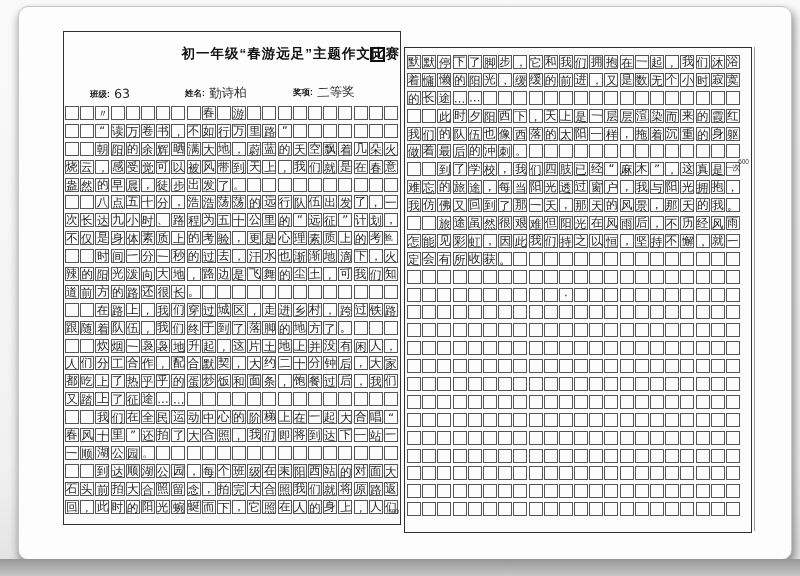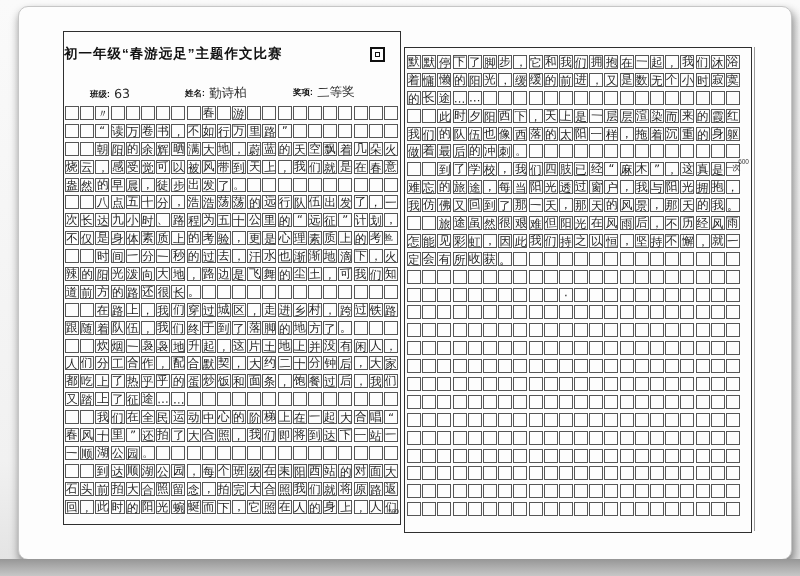--- a/index.html
+++ b/index.html
@@ -10,21 +10,21 @@
   }
   .desk-band{position:absolute;left:0;bottom:0;width:800px;height:17px;
     background:linear-gradient(180deg,#969696,#c7c7c7);}
   .sheet{position:absolute;left:18px;top:6px;width:772px;height:552px;
     background:#fdfdfd;border:1px solid #c6c6c6;border-radius:10px;
     box-shadow:0 5px 9px rgba(0,0,0,.35), 5px 4px 8px rgba(0,0,0,.18);}
   .page{position:absolute;border:1.5px solid #2f2f2f;background:#fdfdfd;}
   .page-left{left:44px;top:24px;width:336px;height:492px;}
   .page-right{left:385px;top:40px;width:346px;height:484px;}
   .edge-line{position:absolute;left:735px;top:40px;width:1px;height:484px;background:#9a9a9a;}
-  .doc-title{position:absolute;left:0;top:13px;width:100%;text-align:left;
+  .doc-title{position:absolute;left:0;top:13px;width:100%;text-align:right;
     font-size:13.5px;font-weight:bold;letter-spacing:1px;color:#111;}
   .corner-icon{position:absolute;right:15px;top:15px;width:15px;height:15px;
     border:2.2px solid #101010;display:flex;align-items:center;justify-content:center;box-sizing:border-box;}
   .corner-icon .inner{width:5px;height:5px;border:1.8px solid #101010;box-sizing:border-box;}
   .fields{position:absolute;left:0;top:46px;width:100%;height:24px;}
   .field{position:absolute;white-space:nowrap;}
   .field .lab{font-size:8.5px;font-weight:bold;color:#151515;}
   .field .val{font-size:12.5px;color:#2a2a2a;display:inline-block;
     transform:rotate(-2deg) translateY(1px);font-family:"DejaVu Sans", sans-serif;}
   .f1{left:26px;top:5px;} .f2{left:121px;top:4px;} .f3{left:229px;top:3px;}

